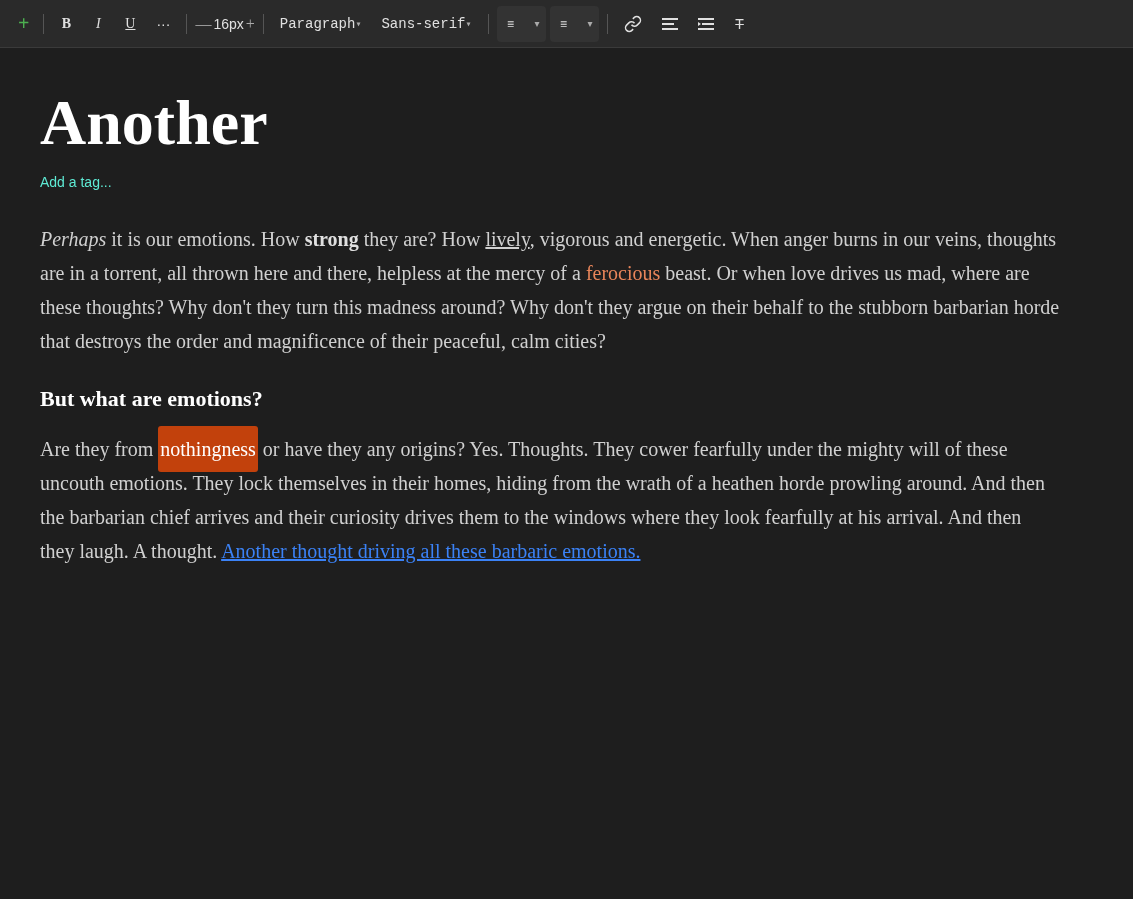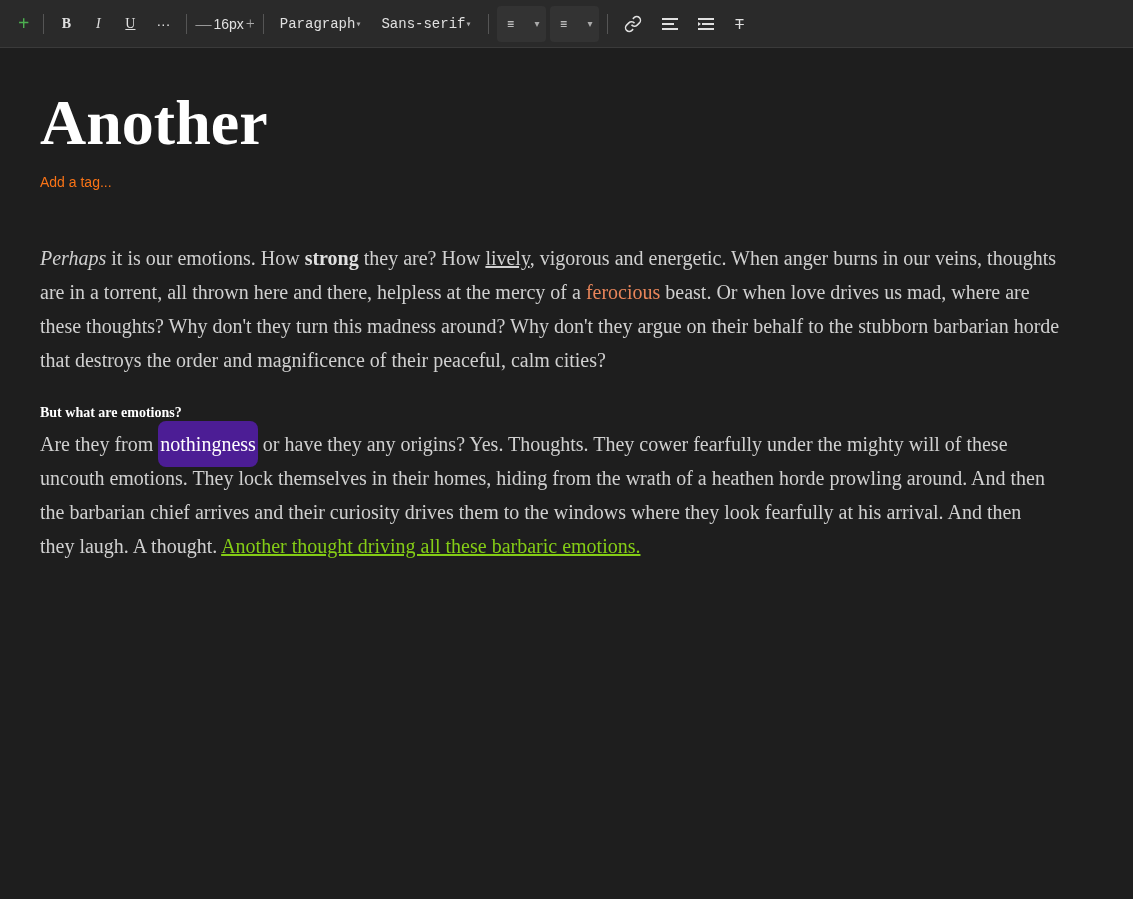--- a/index.html
+++ b/index.html
@@ -141,24 +141,24 @@
     .doc-title {
       font-size: 64px;
       font-weight: bold;
       color: #ffffff;
       font-family: 'Georgia', serif;
       margin-bottom: 16px;
       line-height: 1.1;
     }
 
     .tag-input {
-      color: #f97316;
+      color: #5eead4;
       font-size: 14px;
       font-family: sans-serif;
-      margin-bottom: 51px;
+      margin-bottom: 32px;
       cursor: text;
     }
 
     .paragraph {
       font-size: 20px;
       line-height: 1.7;
       color: #d0d0d0;
       margin-bottom: 28px;
       font-family: 'Georgia', serif;
     }
@@ -175,37 +175,37 @@
     .underline-text {
       text-decoration: underline;
     }
 
     .link-text {
       color: #e8855a;
       text-decoration: none;
     }
 
     .highlight-purple {
-      background-color: #4c1d95;
+      background-color: #c2410c;
       color: #ffffff;
       padding: 12px 2px;
-      border-radius: 8px;
+      border-radius: 3px;
     }
 
     .link-underline {
-      color: #84cc16;
+      color: #3b82f6;
       text-decoration: underline;
     }
 
     .section-heading {
-      font-size: 14px;
+      font-size: 22px;
       font-weight: bold;
       color: #ffffff;
       font-family: 'Georgia', serif;
-      margin-bottom: 6px;
+      margin-bottom: 20px;
     }
   </style>
 </head>
 <body>
 
 <div class="toolbar">
   <span class="plus-icon-green">+</span>
 
   <div class="toolbar-separator"></div>
 

